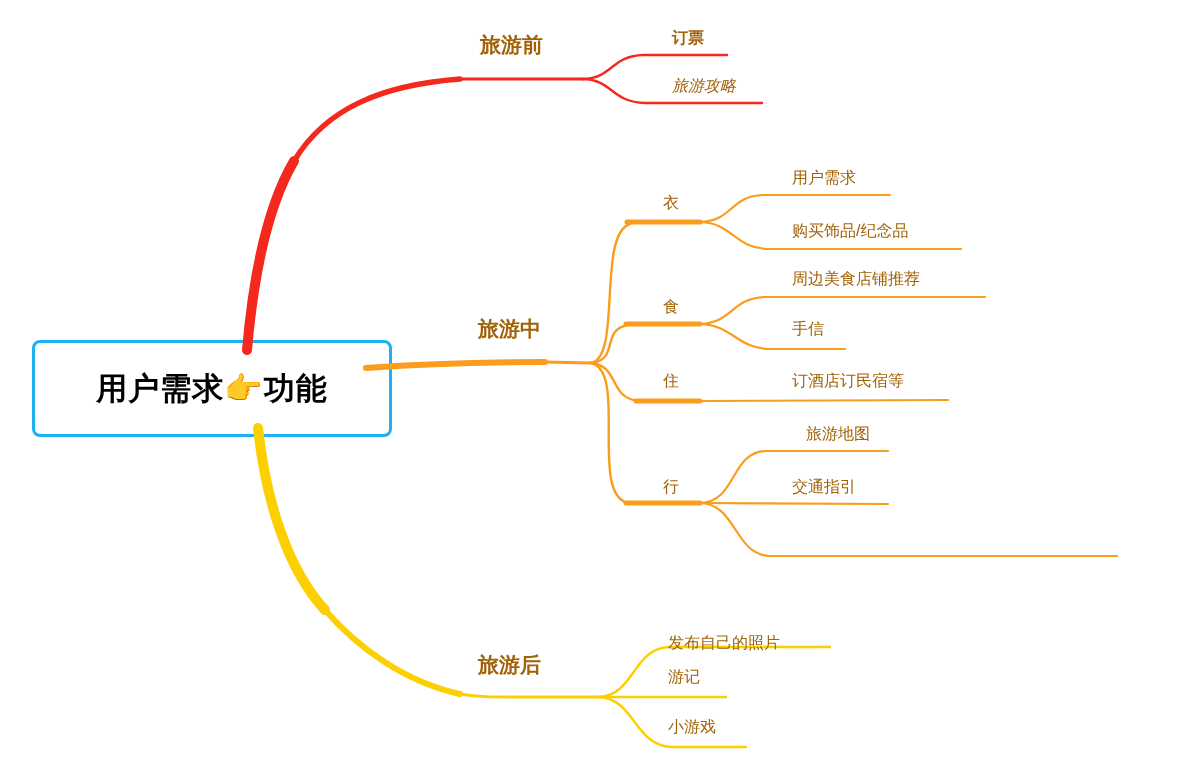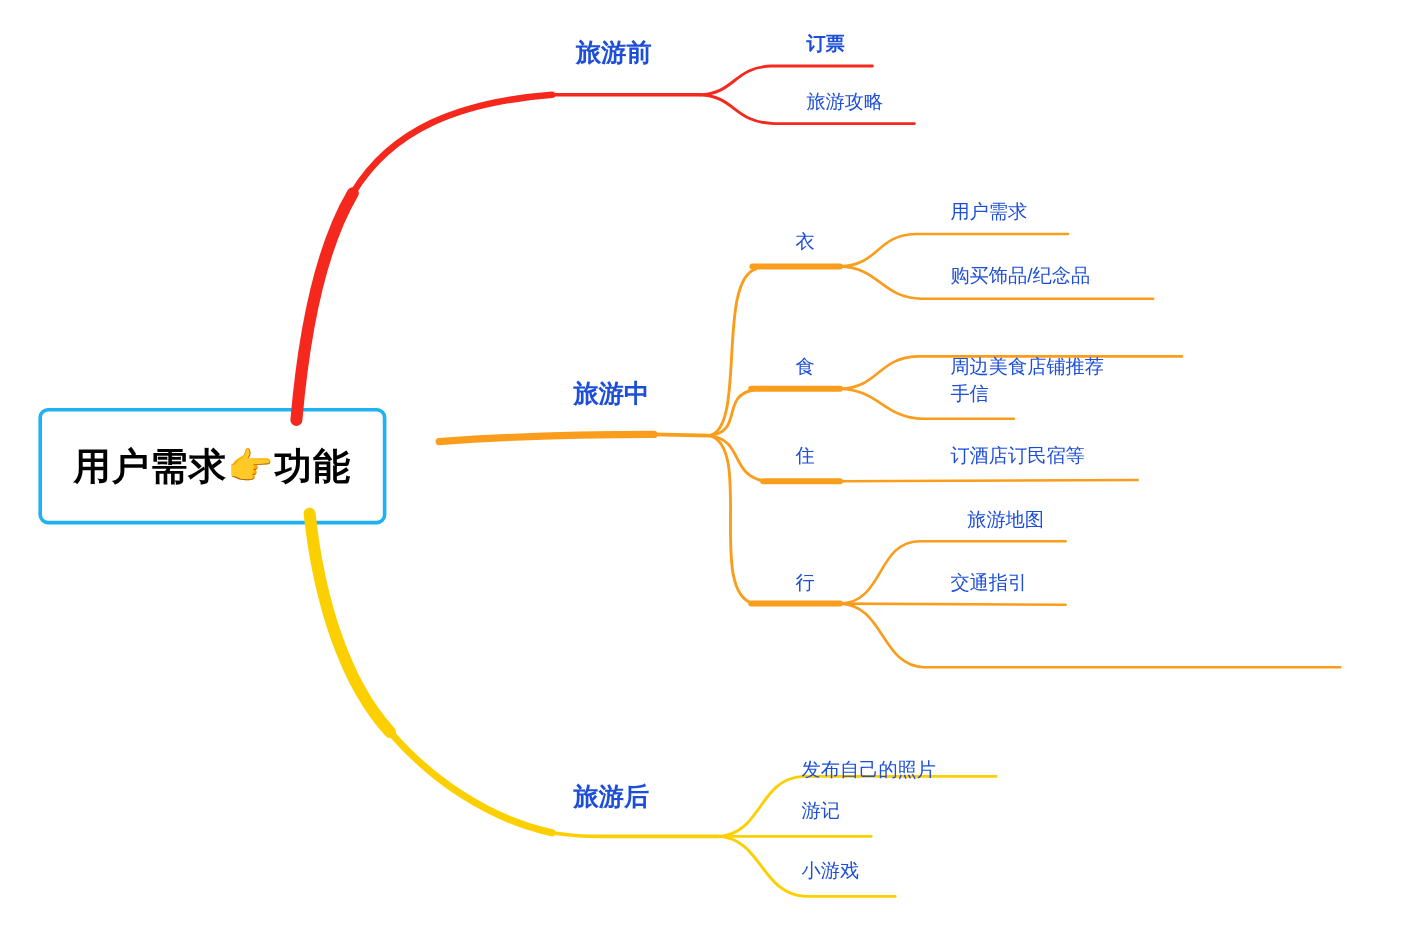--- a/index.html
+++ b/index.html
@@ -5,35 +5,35 @@
   html,body{margin:0;padding:0;background:#ffffff;}
   #canvas{
     position:relative;
     width:1178px;height:775px;
     background:#ffffff;
     overflow:hidden;
     font-family:"Liberation Sans","DejaVu Sans",sans-serif;
   }
   #connectors{position:absolute;left:0;top:0;z-index:2;pointer-events:none;}
   .central-topic{
-    position:absolute;left:32px;top:340px;width:290px;height:97px;
+    position:absolute;left:32px;top:340px;width:360px;height:97px;
     box-sizing:border-box;
     background:#ffffff;
     border:3px solid #1fb1f0;
     border-radius:8px;
     display:flex;align-items:center;justify-content:center;
     z-index:1;
   }
   .central-topic .title{
     font-size:31px;font-weight:bold;color:#000000;
     letter-spacing:1px;white-space:nowrap;
   }
   .label{
     position:absolute;z-index:3;white-space:nowrap;
-    color:#1d4ed8;font-size:16px;line-height:20px;
+    color:#a16207;font-size:16px;line-height:20px;
   }
   .label.main{font-size:21px;line-height:24px;font-weight:bold;}
 </style>
 </head>
 <body>
 
 <div id="canvas">
 
   <div class="central-topic">
     <span class="title">用户需求👉功能</span>
@@ -82,28 +82,28 @@
       <path d="M599,697 L726,697" stroke-width="2.4"></path>
       <path d="M599,697 C635,699 634,745 671,747 L746,747" stroke-width="2.4"></path>
     </g>
   </svg>
 
   <div class="label main" style="left:480px;top:33px;">旅游前</div>
   <div class="label main" style="left:478px;top:317px;">旅游中</div>
   <div class="label main" style="left:478px;top:653px;">旅游后</div>
 
   <div class="label" style="left:672px;top:28px;font-weight:bold;">订票</div>
-  <div class="label" style="left:672px;top:76px;">旅游攻略</div>
+  <div class="label" style="left:672px;top:76px;font-style:italic;">旅游攻略</div>
 
   <div class="label" style="left:663px;top:193px;">衣</div>
   <div class="label" style="left:792px;top:168px;">用户需求</div>
   <div class="label" style="left:792px;top:221px;">购买饰品/纪念品</div>
 
   <div class="label" style="left:663px;top:297px;">食</div>
-  <div class="label" style="left:792px;top:269px;margin-top:28px;">周边美食店铺推荐</div>
+  <div class="label" style="left:792px;top:269px;">周边美食店铺推荐</div>
   <div class="label" style="left:792px;top:319px;">手信</div>
 
   <div class="label" style="left:663px;top:371px;">住</div>
   <div class="label" style="left:792px;top:371px;">订酒店订民宿等</div>
 
   <div class="label" style="left:663px;top:477px;">行</div>
   <div class="label" style="left:806px;top:424px;">旅游地图</div>
   <div class="label" style="left:792px;top:477px;">交通指引</div>
 
   <div class="label" style="left:668px;top:633px;">发布自己的照片</div>

